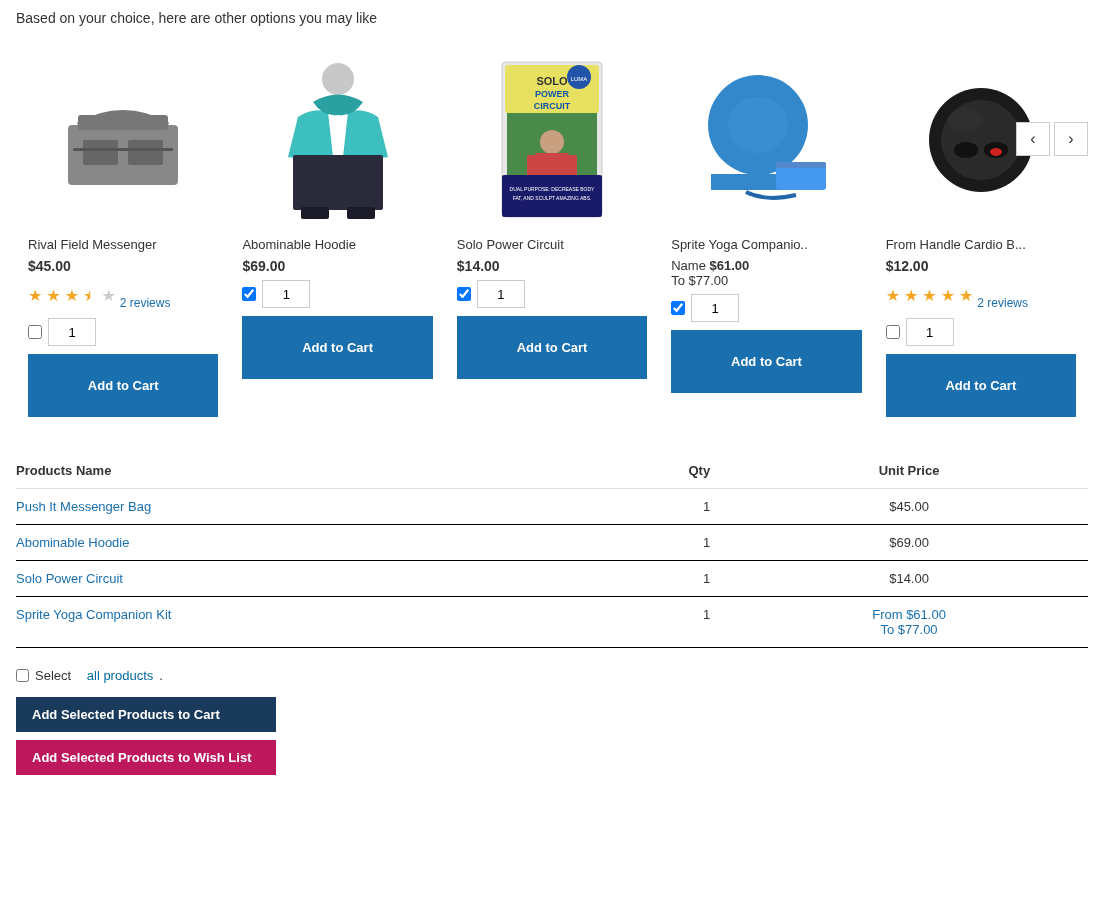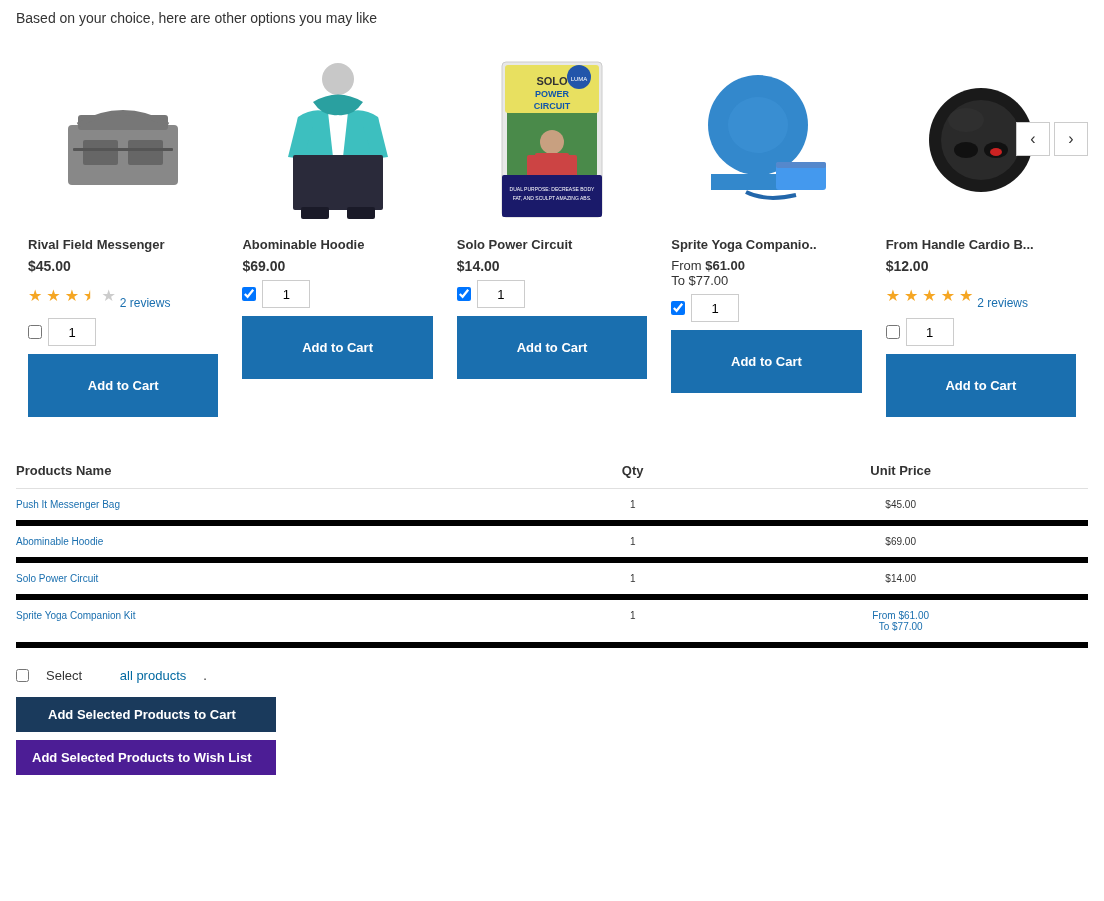--- a/index.html
+++ b/index.html
@@ -15,21 +15,21 @@
       cursor: pointer; font-size: 16px; display: flex; align-items: center; justify-content: center;
       color: #333;
     }
 
     .products-row { display: flex; gap: 0; margin-bottom: 30px; }
     .product-card { flex: 1; padding: 10px 12px; min-width: 0; }
 
     .product-img { width: 100%; height: 175px; display: flex; align-items: center; justify-content: center; margin-bottom: 10px; text-align: right; }
     .product-img svg, .product-img canvas { max-width: 100%; max-height: 100%; }
 
-    .product-name { font-size: 13px; color: #333; margin-bottom: 6px; font-weight: bold; }
+    .product-name { font-size: 13px; color: #333; margin-bottom: 6px; font-weight: normal; }
     .product-price { font-size: 14px; font-weight: bold; color: #333; margin-bottom: 6px; }
     .product-price-range { font-size: 13px; color: #333; margin-bottom: 6px; }
     .price-from { font-weight: bold; }
 
     .stars { display: flex; align-items: center; gap: 4px; margin-bottom: 8px; }
     .star { color: #f5a623; font-size: 16px; }
     .star.empty { color: #ccc; }
     .review-link { color: #1a6faf; font-size: 12px; text-decoration: none; margin-top: 16px; }
 
     .qty-row { display: flex; align-items: center; gap: 6px; margin-bottom: 8px; }
@@ -41,37 +41,37 @@
 
     .add-to-cart-btn {
       background: #1a6faf; color: #fff; border: none; padding: 24px 14px;
       font-size: 13px; font-weight: bold; cursor: pointer; width: 100%;
     }
 
     
     .summary-section { margin-top: 10px; }
     .summary-table { width: 100%; border-collapse: collapse; margin-bottom: 20px; }
     .summary-table th { text-align: left; font-weight: bold; font-size: 13px; padding: 6px 8px 10px 0; border-bottom: 1px solid #e0e0e0; }
-    .summary-table th.qty-col, .summary-table td.qty-col { text-align: center; }
+    .summary-table th.qty-col, .summary-table td.qty-col { text-align: right; }
     .summary-table th.price-col, .summary-table td.price-col { text-align: center; padding-left: 20px; }
-    .summary-table td { padding: 10px 8px 10px 0; border-bottom: 6px solid #000000; vertical-align: top; font-size: 10px; }
+    .summary-table td { padding: 10px 8px 10px 0; border-bottom: 1px solid #000000; vertical-align: top; font-size: 13px; }
     .summary-link { color: #1a6faf; text-decoration: none; }
     .price-range-from { color: #1a6faf; }
     .price-range-to { color: #1a6faf; }
 
-    .select-all-row { display: flex; align-items: center; gap: 17px; margin-bottom: 14px; font-size: 13px; }
+    .select-all-row { display: flex; align-items: center; gap: 6px; margin-bottom: 14px; font-size: 13px; }
     .select-all-row a { color: #0369a1; text-decoration: none; }
 
     .action-buttons { display: flex; flex-direction: column; gap: 8px; max-width: 260px; }
     .add-selected-cart-btn {
-      background: #1a3a5c; color: #fff; border: none; padding: 10px 32px;
+      background: #1a3a5c; color: #fff; border: none; padding: 10px 16px;
       font-size: 13px; font-weight: bold; cursor: pointer; text-align: left;
     }
     .add-selected-wishlist-btn {
-      background: #4c1d95; color: #fff; border: none; padding: 10px 16px;
+      background: #be185d; color: #fff; border: none; padding: 10px 16px;
       font-size: 13px; font-weight: bold; cursor: pointer; text-align: left;
     }
   </style>
 </head>
 <body>
 
 <div class="section-title">Based on your choice, here are other options you may like</div>
 
 <div class="carousel-wrapper">
   <div class="carousel-nav">
@@ -187,21 +187,21 @@
           <ellipse cx="115" cy="115" rx="15" ry="8" fill="#4499dd"></ellipse>
 
           <rect x="90" y="95" width="50" height="28" rx="3" fill="#4499ee"></rect>
           <rect x="90" y="95" width="50" height="6" rx="2" fill="#5588cc"></rect>
 
           <path d="M60 125 Q80 135 110 128" stroke="#2266aa" stroke-width="4" fill="none"></path>
         </svg>
       </div>
       <div class="product-name">Sprite Yoga Companio..</div>
       <div class="product-price-range">
-        <span>From </span><span class="price-from">$61.00</span><br>
+        <span>Name </span><span class="price-from">$61.00</span><br>
         <span>To </span><span>$77.00</span>
       </div>
       <div class="qty-row">
         <input type="checkbox" class="qty-checkbox" checked="" style="">
         <input type="text" class="qty-input" value="1" style="">
       </div>
       <button class="add-to-cart-btn">Add to Cart</button>
     </div>
 
     <div class="product-card">

